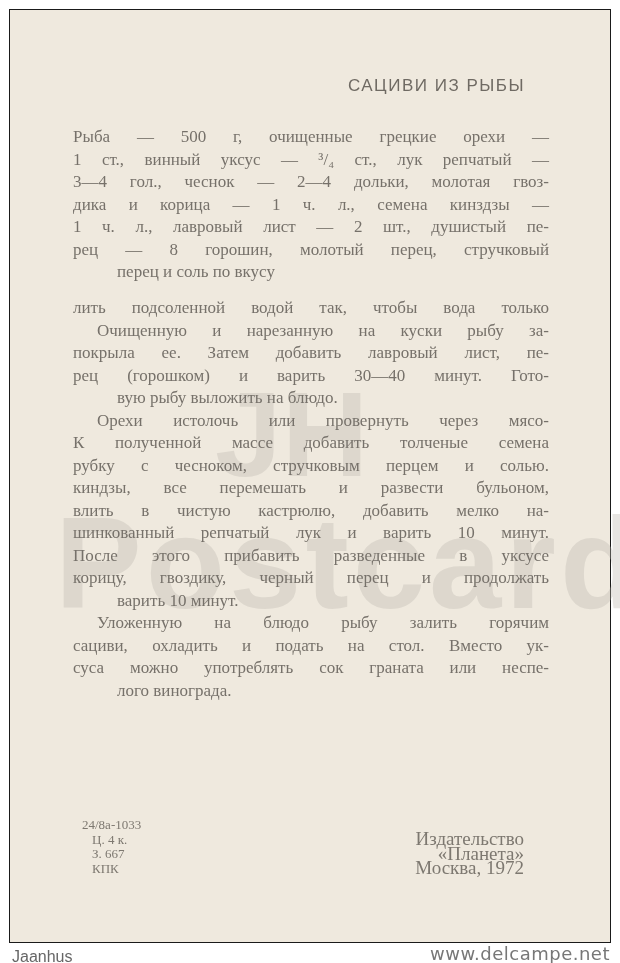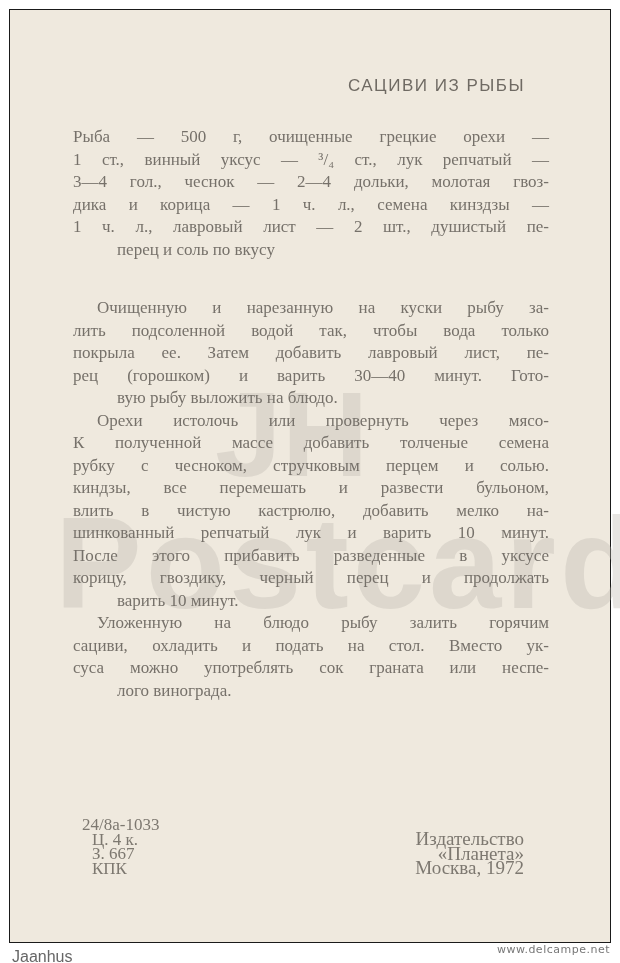--- a/index.html
+++ b/index.html
@@ -55,21 +55,21 @@
       font-family: "Liberation Sans", sans-serif;
       font-weight: bold;
       pointer-events: none;
     }
     .wm-jh { left: 205px; top: 355px; font-size: 120px; }
     .wm-postcards { left: 45px; top: 478px; font-size: 130px; letter-spacing: 4px; }
     .imprint-left {
       position: absolute;
       left: 72px; top: 808px;
       color: #7d7870;
-      font-size: 17px;
+      font-size: 13px;
       line-height: 14.5px;
     }
     .imprint-left .l2 { padding-left: 10px; }
     .imprint-left .l3 { padding-left: 10px; }
     .imprint-left .l4 { padding-left: 10px; }
     .imprint-right {
       position: absolute;
       right: 86px; top: 822px;
       color: #7d7870;
       font-size: 19px;
@@ -80,47 +80,48 @@
       position: absolute;
       left: 12px; top: 948px;
       font-family: Liberation Sans, sans-serif;
       font-size: 16px;
       color: #666;
     }
     .footer-right {
       position: absolute;
       right: 10px; top: 943px;
       font-family: "DejaVu Sans", sans-serif;
-      font-size: 11px;
+      font-size: 18px;
       color: #777;
       letter-spacing: 0.5px;
     }
   </style>
 </head>
 <body>
 
 <div class="card">
   <div class="watermark wm-jh">JH</div>
   <div class="watermark wm-postcards">Postcards</div>
 
   <div class="title">САЦИВИ ИЗ РЫБЫ</div>
 
   <div class="text-block ingredients">
     <span class="line">Рыба — 500 г, очищенные грецкие орехи —</span>
     <span class="line">1 ст., винный уксус — ³/₄ ст., лук репчатый —</span>
     <span class="line">3—4 гол., чеснок — 2—4 дольки, молотая гвоз-</span>
     <span class="line">дика и корица — 1 ч. л., семена кинздзы —</span>
     <span class="line">1 ч. л., лавровый лист — 2 шт., душистый пе-</span>
+    <span class="line">рец — 8 горошин, молотый перец, стручковый</span>
     <span class="line last">перец и соль по вкусу</span>
   </div>
 
   <div class="text-block method">
     <div>
+      <span class="line">лить подсоленной водой так, чтобы вода только</span>
       <span class="line indent">Очищенную и нарезанную на куски рыбу за-</span>
-      <span class="line">лить подсоленной водой так, чтобы вода только</span>
       <span class="line">покрыла ее. Затем добавить лавровый лист, пе-</span>
       <span class="line">рец (горошком) и варить 30—40 минут. Гото-</span>
       <span class="line last">вую рыбу выложить на блюдо.</span>
     </div>
     <div>
       <span class="line indent">Орехи истолочь или провернуть через мясо-</span>
       <span class="line">К полученной массе добавить толченые семена</span>
       <span class="line">рубку с чесноком, стручковым перцем и солью.</span>
       <span class="line">киндзы, все перемешать и развести бульоном,</span>
       <span class="line">влить в чистую кастрюлю, добавить мелко на-</span>

